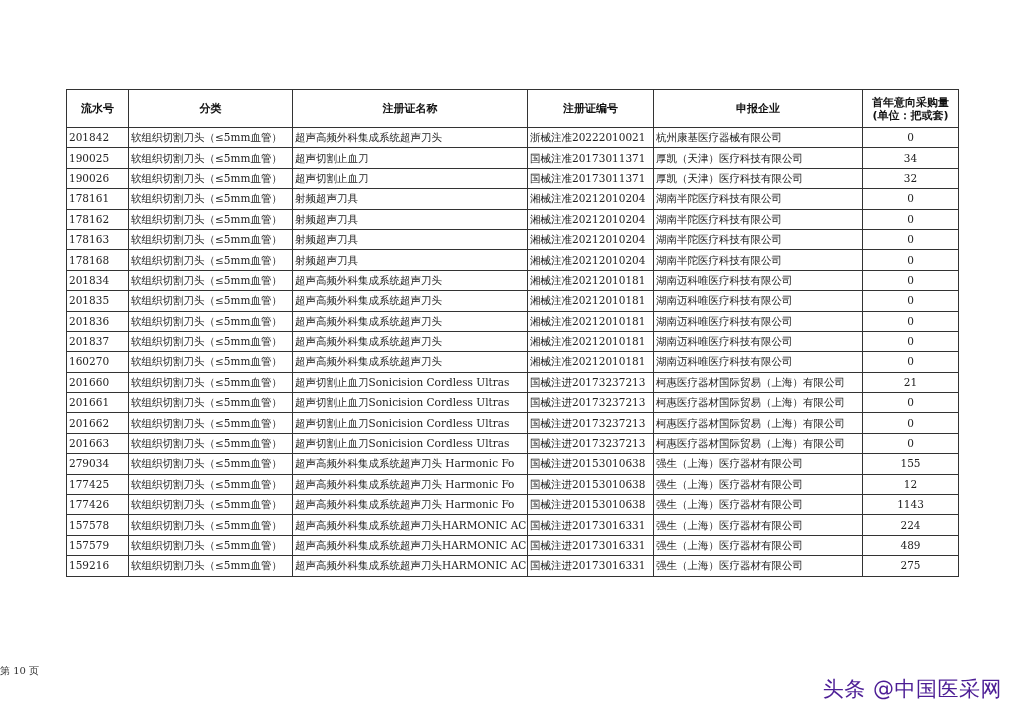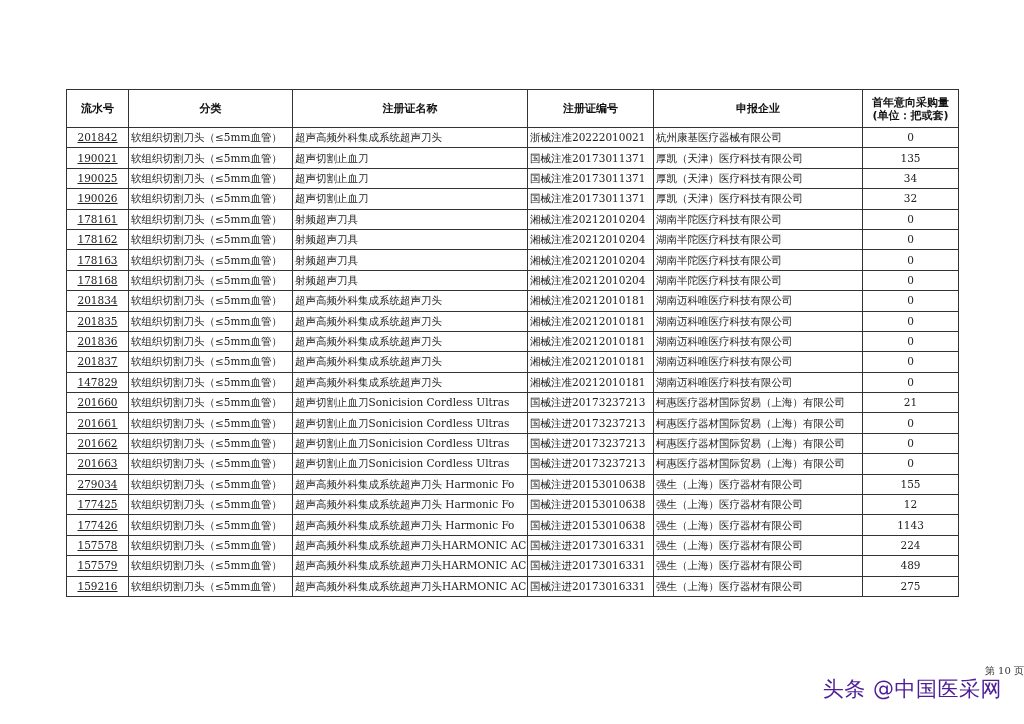--- a/index.html
+++ b/index.html
@@ -2,24 +2,24 @@
 <html><head>
 <meta charset="utf-8">
 <style>
   html, body { margin:0; padding:0; }
   body { width:1024px; height:724px; background:#ffffff; position:relative; overflow:hidden;
          font-family:"DejaVu Serif","Liberation Serif",serif; color:#222; }
   table.main { position:absolute; left:66px; top:89px; border-collapse:collapse; table-layout:fixed; width:892px; }
   table.main th, table.main td { border:1px solid #333; padding:0 2px; overflow:hidden; white-space:nowrap; }
   table.main th { height:37px; font-family:"DejaVu Sans","Liberation Sans",sans-serif; font-weight:bold; font-size:11px; text-align:center; color:#111; line-height:13px;margin-top:26px; }
   table.main td { height:19.4px; font-size:10.5px; line-height:19px; }
-  td.c-id { text-align:center;text-decoration:underline; }
+  td.c-id { text-align:left; }
   td.c-qty { text-align:center; }
   td.c-left { text-align:left; }
-  .footer { position:absolute; left:0; width:1024px; top:664px; text-align:right; font-size:10px; color:#333; }
+  .footer { position:absolute; left:0; width:1024px; top:664px; text-align:left; font-size:10px; color:#333; }
   .watermark { position:absolute; right:22px; top:675px; font-family:"DejaVu Sans","Liberation Sans",sans-serif; font-size:21px; color:#4c1d95; letter-spacing:0.5px; }
 </style>
 </head>
 <body>
 
 <table class="main">
   <colgroup>
     <col style="width:62px">
     <col style="width:164px">
     <col style="width:235px">
@@ -43,28 +43,20 @@
   <tbody id="tbody">
       <tr>
         <td class="c-id">201842</td>
         <td class="c-left">软组织切割刀头（≤5mm血管）</td>
         <td class="c-left">超声高频外科集成系统超声刀头</td>
         <td class="c-left">浙械注准20222010021</td>
         <td class="c-left">杭州康基医疗器械有限公司</td>
         <td class="c-qty">0</td>
       </tr>
       <tr>
-        <td class="c-id">190021</td>
-        <td class="c-left">软组织切割刀头（≤5mm血管）</td>
-        <td class="c-left">超声切割止血刀</td>
-        <td class="c-left">国械注准20173011371</td>
-        <td class="c-left">厚凯（天津）医疗科技有限公司</td>
-        <td class="c-qty">135</td>
-      </tr>
-      <tr>
         <td class="c-id">190025</td>
         <td class="c-left">软组织切割刀头（≤5mm血管）</td>
         <td class="c-left">超声切割止血刀</td>
         <td class="c-left">国械注准20173011371</td>
         <td class="c-left">厚凯（天津）医疗科技有限公司</td>
         <td class="c-qty">34</td>
       </tr>
       <tr>
         <td class="c-id">190026</td>
         <td class="c-left">软组织切割刀头（≤5mm血管）</td>
@@ -131,21 +123,21 @@
       </tr>
       <tr>
         <td class="c-id">201837</td>
         <td class="c-left">软组织切割刀头（≤5mm血管）</td>
         <td class="c-left">超声高频外科集成系统超声刀头</td>
         <td class="c-left">湘械注准20212010181</td>
         <td class="c-left">湖南迈科唯医疗科技有限公司</td>
         <td class="c-qty">0</td>
       </tr>
       <tr>
-        <td class="c-id">147829</td>
+        <td class="c-id">160270</td>
         <td class="c-left">软组织切割刀头（≤5mm血管）</td>
         <td class="c-left">超声高频外科集成系统超声刀头</td>
         <td class="c-left">湘械注准20212010181</td>
         <td class="c-left">湖南迈科唯医疗科技有限公司</td>
         <td class="c-qty">0</td>
       </tr>
       <tr>
         <td class="c-id">201660</td>
         <td class="c-left">软组织切割刀头（≤5mm血管）</td>
         <td class="c-left">超声切割止血刀Sonicision Cordless Ultras</td>

